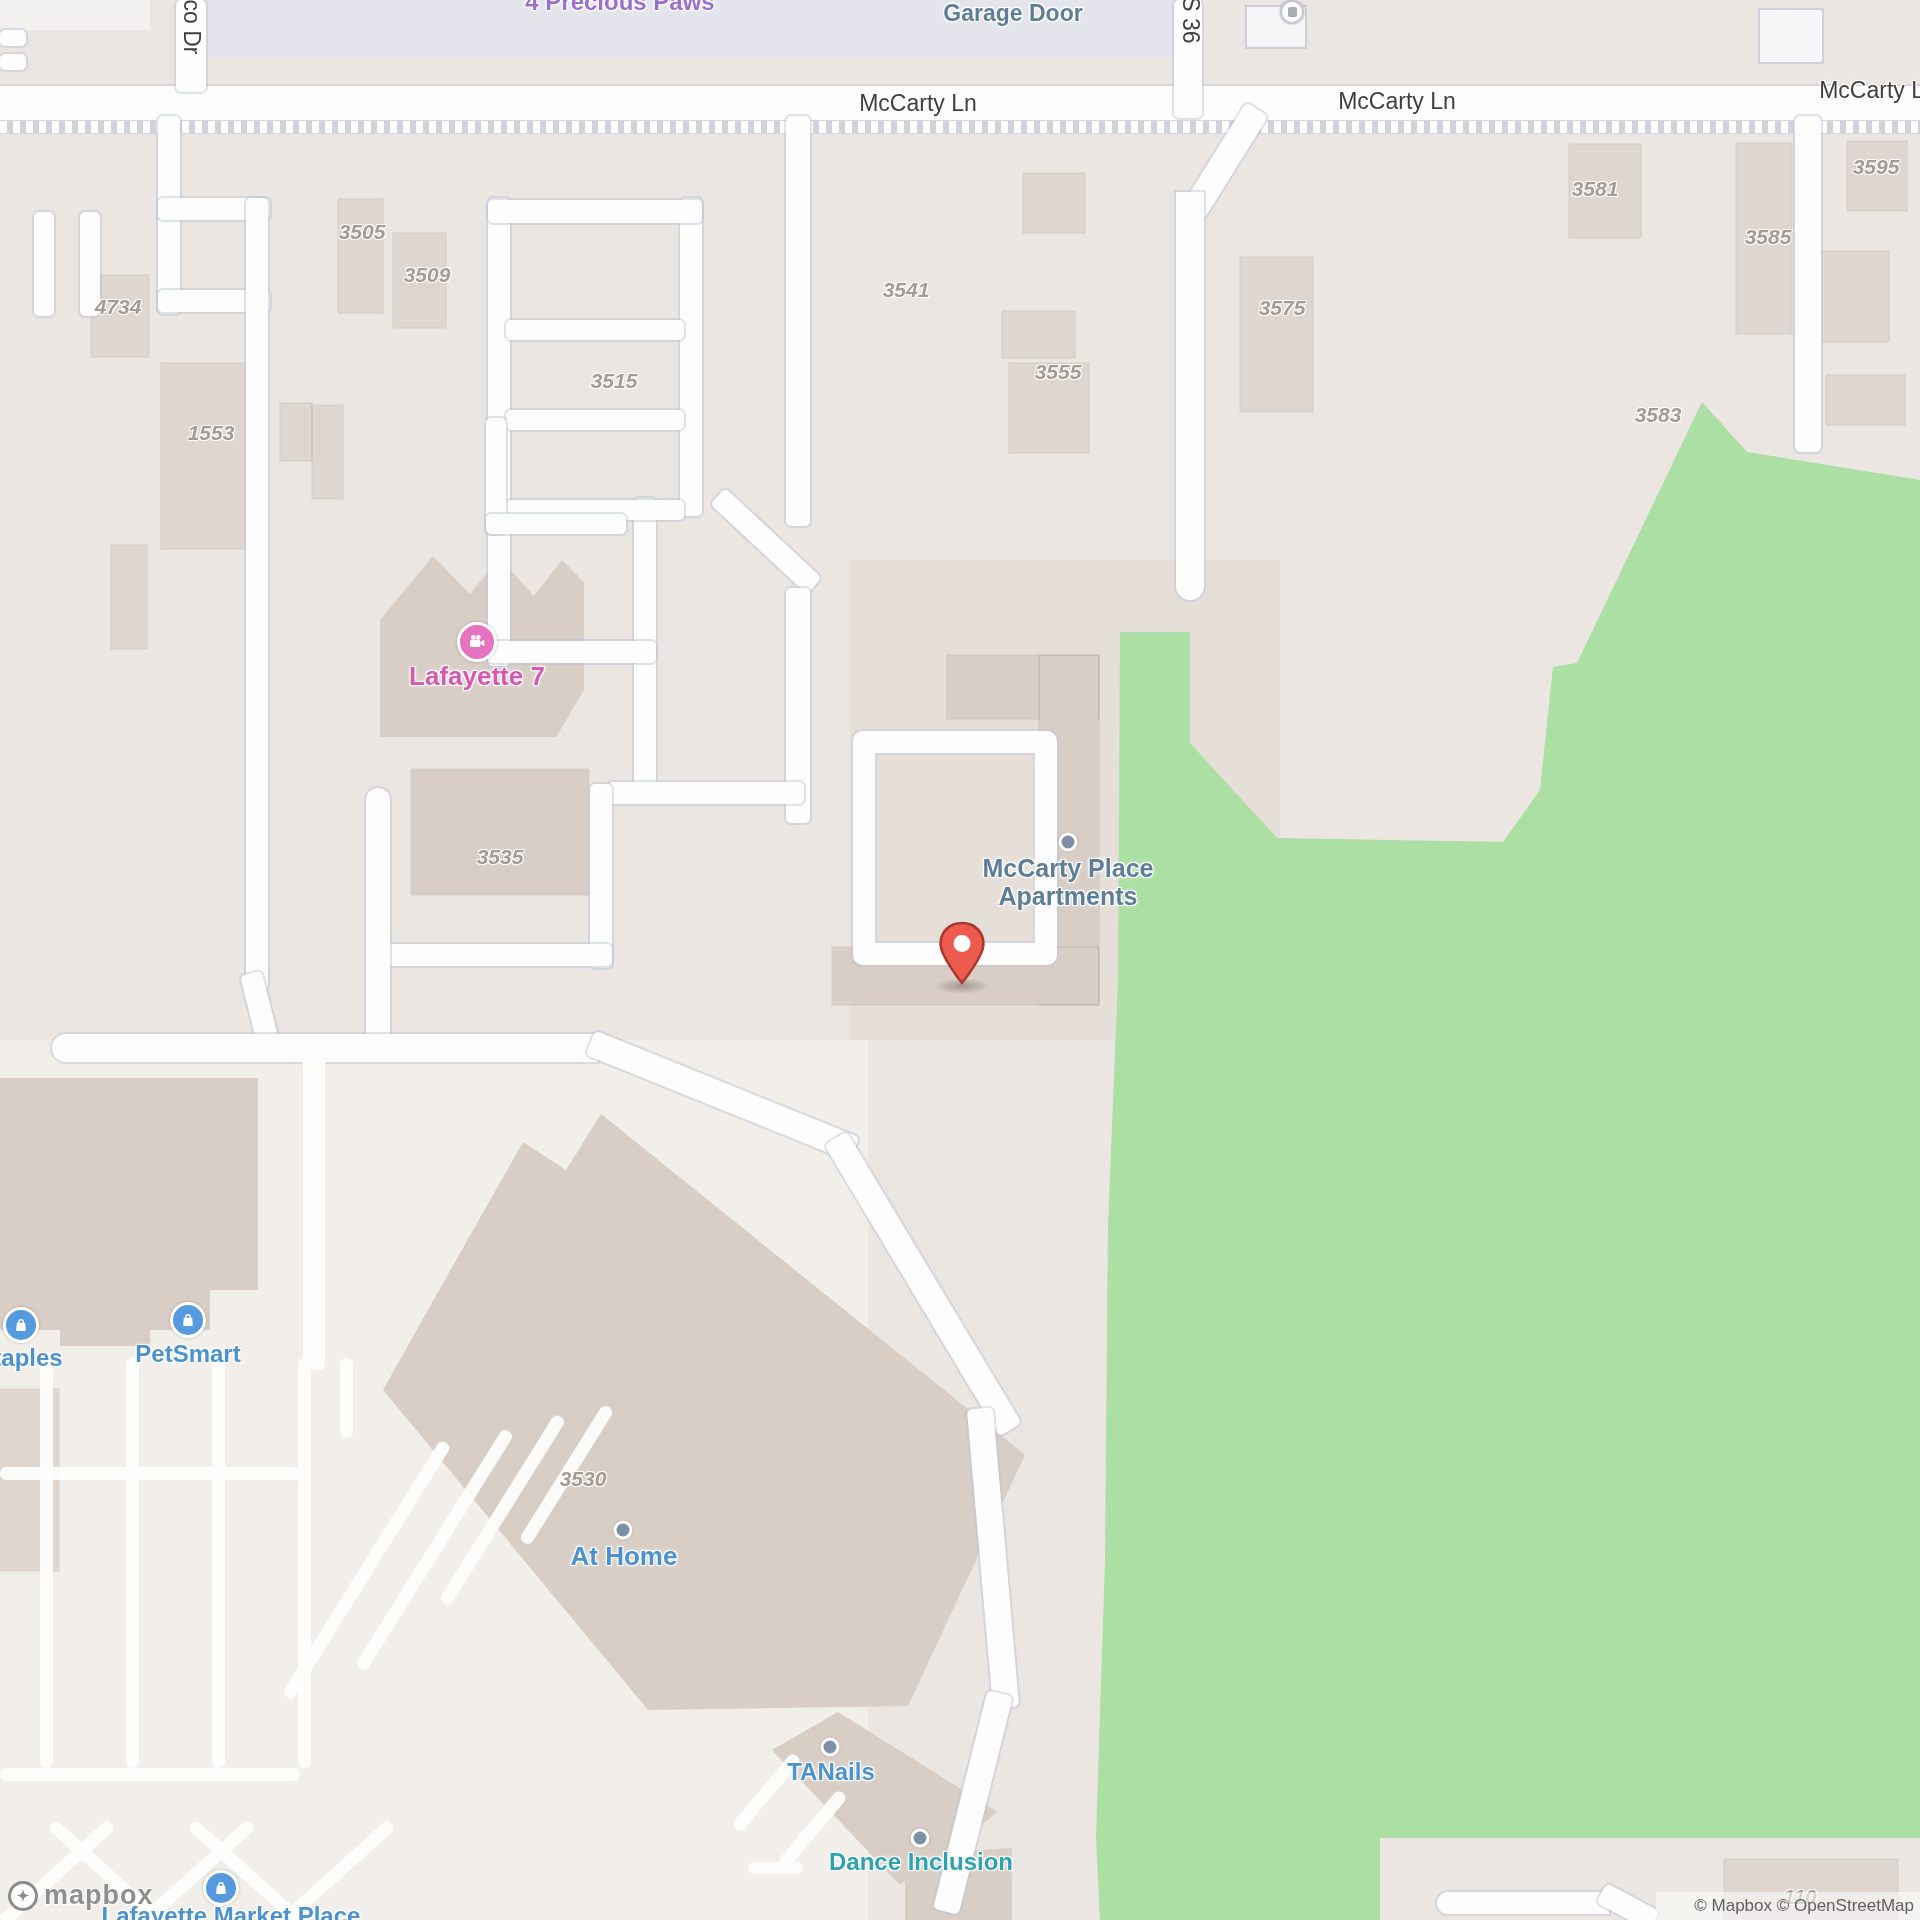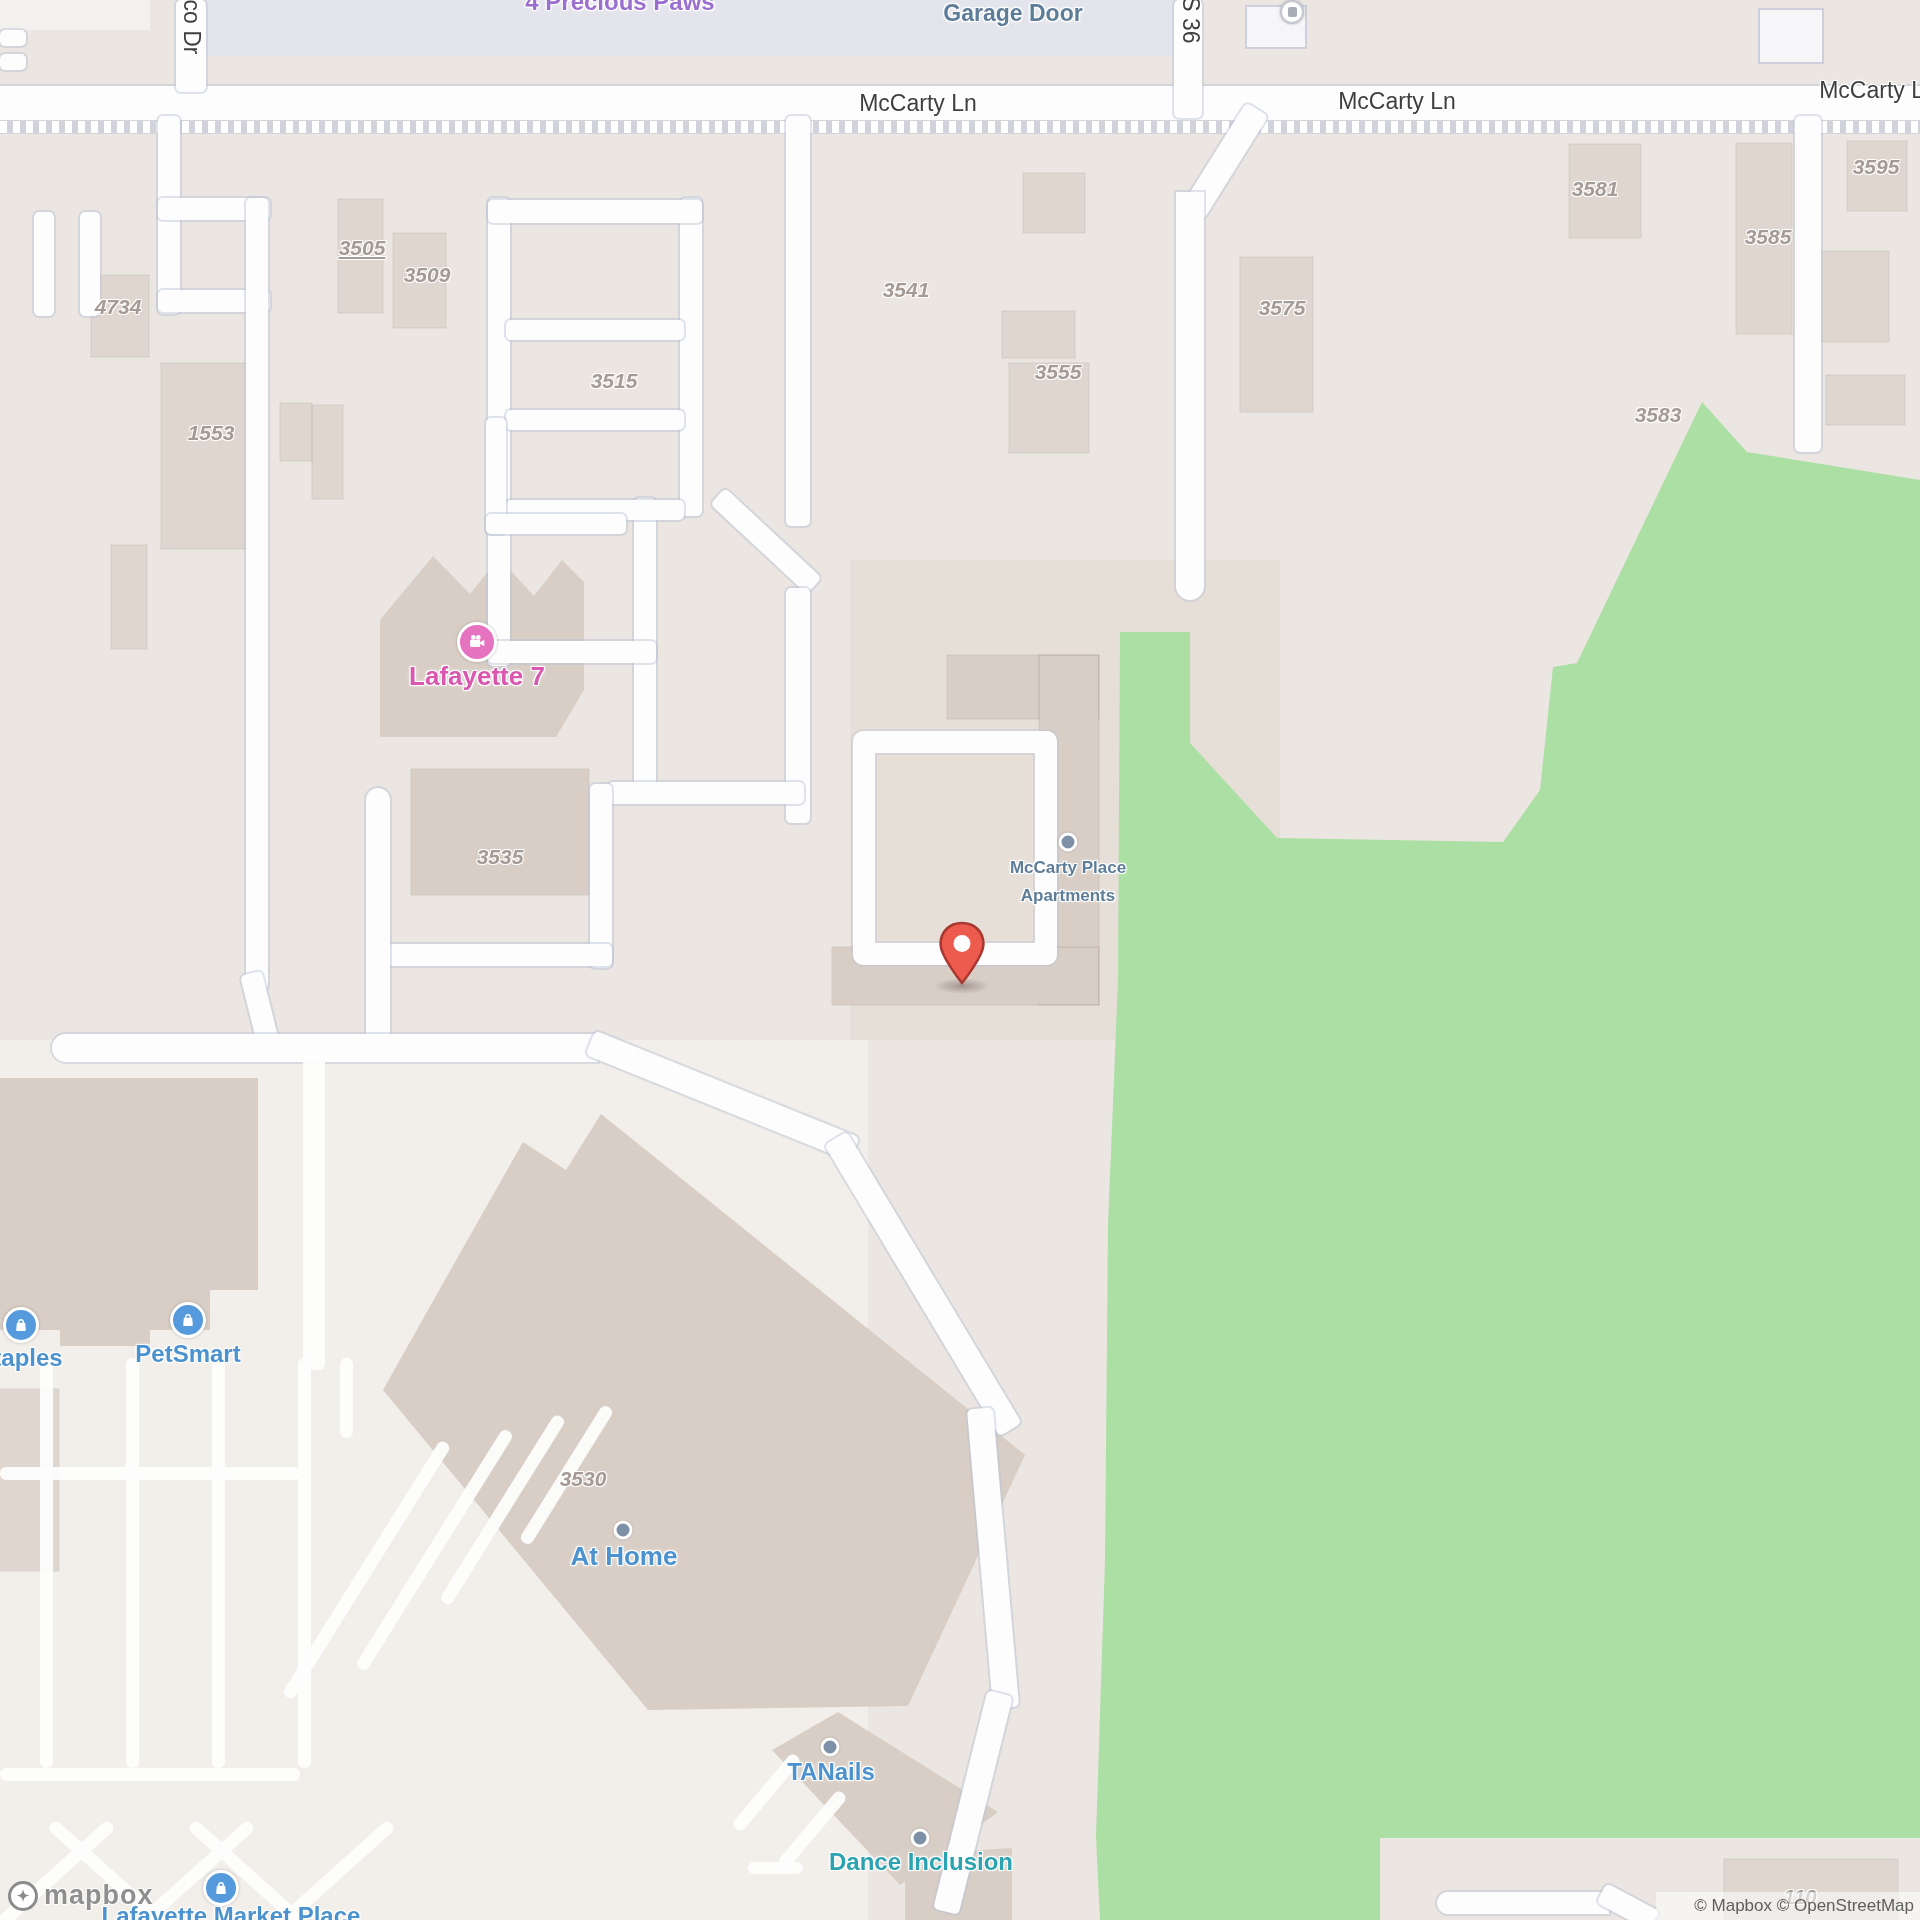--- a/index.html
+++ b/index.html
@@ -175,21 +175,21 @@
   <div id="streets">
       <div class="street" style="left: 918px; top: 103px;">McCarty Ln</div>
       <div class="street" style="left: 1397px; top: 101px;">McCarty Ln</div>
       <div class="street" style="left: 1878px; top: 90px;">McCarty Ln</div>
       <div class="street" style="left: 191px; top: 27px; transform: translate(-50%, -50%) rotate(90deg);">co Dr</div>
       <div class="street" style="left: 1190px; top: 20px; transform: translate(-50%, -50%) rotate(90deg);">S 36</div>
     </div>
   <div id="numbers">
       <div class="hn" style="left: 118px; top: 307px;">4734</div>
       <div class="hn" style="left: 211px; top: 433px;">1553</div>
-      <div class="hn" style="left: 362px; top: 248px; text-decoration: underline;">3505</div>
+      <div class="hn" style="left: 362px; top: 232px;">3505</div>
       <div class="hn" style="left: 427px; top: 275px;">3509</div>
       <div class="hn" style="left: 614px; top: 381px;">3515</div>
       <div class="hn" style="left: 500px; top: 857px;">3535</div>
       <div class="hn" style="left: 906px; top: 290px;">3541</div>
       <div class="hn" style="left: 1058px; top: 372px;">3555</div>
       <div class="hn" style="left: 1282px; top: 308px;">3575</div>
       <div class="hn" style="left: 1595px; top: 189px;">3581</div>
       <div class="hn" style="left: 1658px; top: 415px;">3583</div>
       <div class="hn" style="left: 1768px; top: 237px;">3585</div>
       <div class="hn" style="left: 1876px; top: 167px;">3595</div>
@@ -204,21 +204,21 @@
     <svg width="22" height="22" viewBox="0 0 24 24">
         <circle cx="8" cy="7" r="2.6" fill="#fff"></circle>
         <circle cx="13.4" cy="7" r="2.6" fill="#fff"></circle>
         <rect x="4.5" y="9.5" width="11" height="8" rx="1.5" fill="#fff"></rect>
         <path d="M15.5 12.2l4.5-2.6v7l-4.5-2.6z" fill="#fff"></path>
       </svg>
   </div>
   <div class="poi pink" style="left:477px;top:676px;">Lafayette 7</div>
 
   <div class="dot" style="left:1068px;top:842px;"></div>
-  <div class="poi steel" style="left:1068px;top:882px;font-size:17px;line-height:28px;">
+  <div class="poi steel" style="left:1068px;top:882px;font-size:25px;line-height:28px;">
     <span style="display:block;">McCarty Place</span>
     <span style="display:block;">Apartments</span>
   </div>
 
   <div class="icirc bag" style="left:188px;top:1320px;">
     <svg width="18" height="18" viewBox="0 0 24 24">
         <path d="M6.5 9h11l.9 9.2c.1 1-.7 1.8-1.7 1.8H7.3c-1 0-1.8-.8-1.7-1.8L6.5 9z" fill="#fff"></path>
         <path d="M9 10V8a3 3 0 0 1 6 0v2" fill="none" stroke="#fff" stroke-width="1.8"></path>
       </svg>
   </div>

